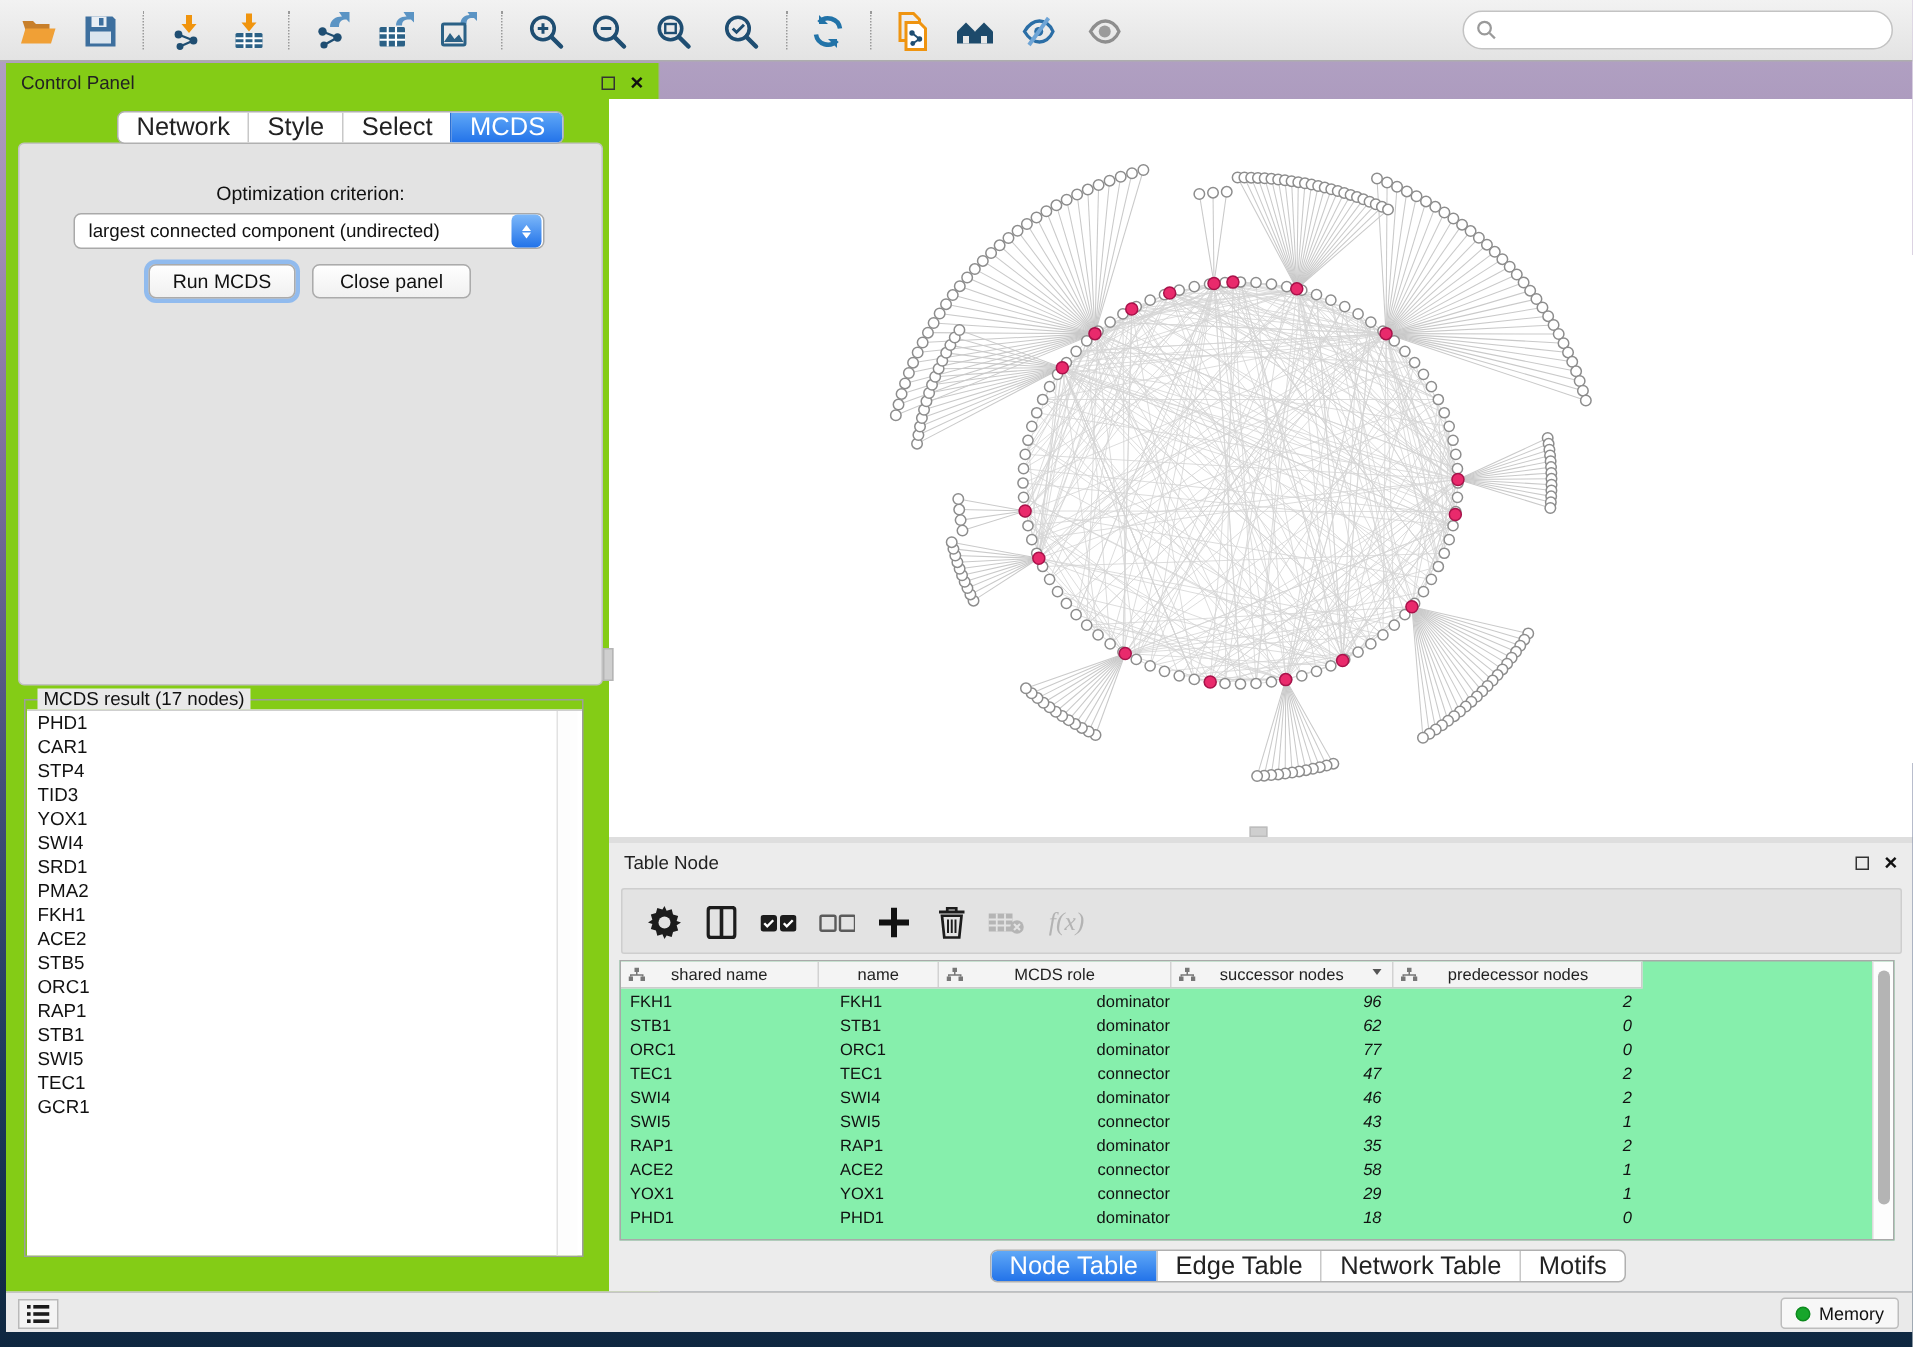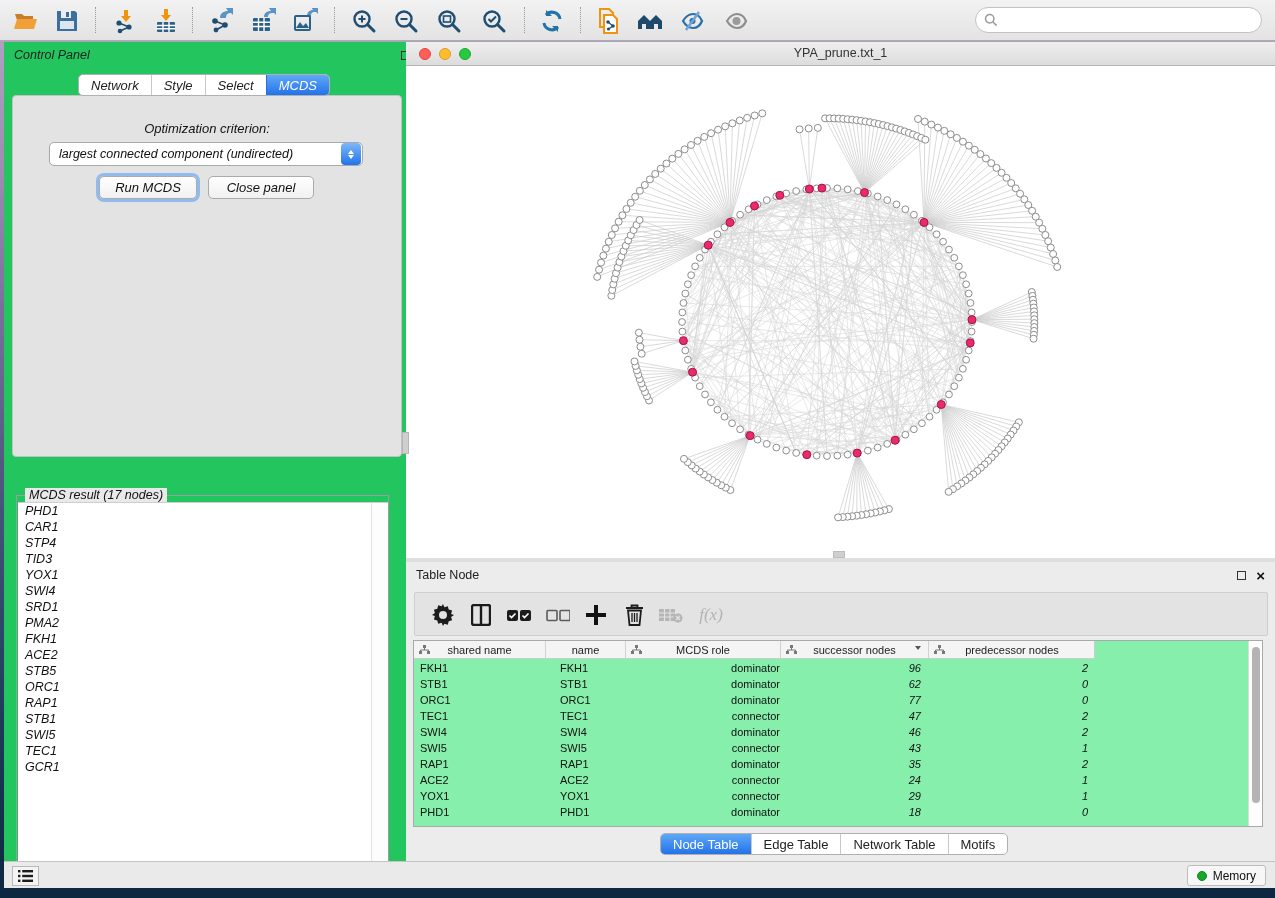--- a/index.html
+++ b/index.html
@@ -15,28 +15,28 @@
   #toolbar { left:0; top:0; width:1275px; height:41px;
     background:linear-gradient(#f2f2f2,#e3e3e3); border-bottom:1px solid #adadad; }
   .tbi { position:absolute; top:7px; width:28px; height:28px; display:flex; align-items:center; justify-content:center; }
   .tbsep { position:absolute; top:7px; height:26px; border-left:1px dotted #9a9a9a; }
   #search-box { position:absolute; left:975px; top:7px; width:287px; height:26px; background:#fff;
     border:1px solid #c3c3c3; border-radius:13px; display:flex; align-items:center; padding-left:8px; }
   #search-box input { border:none; outline:none; flex:1; font-size:12px; background:transparent; margin-left:5px;
     font-family:"Liberation Sans",sans-serif; }
 
   
-  #control-panel { left:4px; top:42px; width:436px; height:820px; background:#22c55e; border-right:1px solid #a8a8a8;font-style:italic; }
+  #control-panel { left:4px; top:42px; width:436px; height:820px; background:#84cc16; border-right:1px solid #a8a8a8; }
   .panel-header { height:26px; display:flex; align-items:center; padding:0 10px; font-size:12.5px; color:#222; }
   .panel-header .sp { flex:1; }
   .float-ic { width:9px; height:9px; border:1.5px solid #333; margin-right:10px; cursor:pointer; }
   .close-ic { font-size:15px; font-weight:700; color:#111; line-height:9px; cursor:pointer; }
 
   .seg { display:flex; border:1px solid #b0b0b0; border-radius:5px; background:#fff; overflow:hidden; height:22px; }
-  .seg > div { display:flex; align-items:center; justify-content:center; font-size:13px; color:#222;
+  .seg > div { display:flex; align-items:center; justify-content:center; font-size:17px; color:#222;
     border-left:1px solid #c8c8c8; cursor:pointer; padding:0 12px; }
   .seg > div:first-child { border-left:none; }
   .seg > div.active { background:linear-gradient(#5fa8f7,#2373e9); color:#fff; border-left-color:#2a6fd4; }
 
   #cp-tabs { position:absolute; left:74px; top:32px; z-index:3; }
   #cp-box { position:absolute; left:8px; top:53px; width:390px; height:362px; background:#e3e3e3;
     border:1px solid #c2c2c2; border-radius:4px; }
   #opt-label { position:absolute; left:0; top:25px; width:100%; text-align:center; font-size:13px; color:#111; }
   #opt-select { position:absolute; left:36px; top:46px; width:314px; height:24px; background:#fff;
     border:1px solid #a9a9a9; border-radius:5px; display:flex; align-items:center; cursor:pointer; }
@@ -46,21 +46,21 @@
   .chev { width:0; height:0; border-left:3.5px solid transparent; border-right:3.5px solid transparent; }
   .chev.up { border-bottom:4px solid #fff; }
   .chev.dn { border-top:4px solid #fff; }
 
   .aqua-btn { position:absolute; top:80px; height:23px; background:linear-gradient(#ffffff,#f0f0f0);
     border:1px solid #ababab; border-radius:5px; font-size:13px; color:#111; display:flex; align-items:center;
     justify-content:center; cursor:pointer; font-family:"Liberation Sans",sans-serif; }
   #run-btn { left:86px; width:98px; box-shadow:0 0 0 3px rgba(90,160,245,.6); }
   #closep-btn { left:195px; width:106px; }
 
-  #mcds-group { position:absolute; left:12px; top:424px; width:373px; height:372px; border:1px solid #9d9d9d;margin-top:29px; }
+  #mcds-group { position:absolute; left:12px; top:424px; width:373px; height:372px; border:1px solid #9d9d9d; }
   #mcds-legend { position:absolute; left:8px; top:-8px; background:#e9e9e9; padding:0 4px; font-size:12.5px; color:#111; }
   #mcds-list { position:absolute; left:1px; top:6px; width:370px; height:364px; background:#fff;
     border-top:1px solid #cfcfcf; overflow:hidden; }
   #mcds-scroll { position:absolute; right:3px; top:0; width:14px; height:100%; border-left:1px solid #e2e2e2; background:#fdfdfd; }
   .mcds-item { font-size:12.5px; line-height:16px; padding-left:7px; color:#111; }
 
   
   #net-titlebar { left:406px; top:42px; width:869px; height:24px;
     background:linear-gradient(#efefef,#dcdcdc); border-bottom:1px solid #b3b3b3; }
   .light { position:absolute; top:6px; width:12px; height:12px; border-radius:50%; cursor:pointer; }
@@ -301,26 +301,20 @@
             <div class="mcds-item">STB1</div>
             <div class="mcds-item">SWI5</div>
             <div class="mcds-item">TEC1</div>
             <div class="mcds-item">GCR1</div>
           </div>
         <div id="mcds-scroll"></div>
       </div>
     </div>
   </div>
 
-  <div id="net-titlebar" class="abs">
-    <span class="light" style="left:13px;background:#ff5f57;border:1px solid #e0443e"></span>
-    <span class="light" style="left:33px;background:#febc2e;border:1px solid #d89e24"></span>
-    <span class="light" style="left:53px;background:#28c840;border:1px solid #1aab29"></span>
-    <div id="net-title">YPA_prune.txt_1</div>
-  </div>
   <div id="net-canvas" class="abs">
     <svg id="network-svg" width="869" height="492">
         <g stroke="#b2b2b2" stroke-width="0.55" opacity="0.55">
           <line x1="302.22295357809617" y1="179.14075752895982" x2="560.1264811741021" y2="218.2478373832484"></line>
           <line x1="302.22295357809617" y1="179.14075752895982" x2="318.4695167279506" y2="161.24769132100266"></line>
           <line x1="302.22295357809617" y1="179.14075752895982" x2="400.3643484503737" y2="388.636073212045"></line>
           <line x1="302.22295357809617" y1="179.14075752895982" x2="542.9817622605212" y2="328.4458695390501"></line>
           <line x1="302.22295357809617" y1="179.14075752895982" x2="390.1780330148184" y2="386.9376800401354"></line>
           <line x1="302.22295357809617" y1="179.14075752895982" x2="530.5836882813675" y2="343.7513383486682"></line>
           <line x1="302.22295357809617" y1="179.14075752895982" x2="562.6862955658181" y2="284.48374880009885"></line>
@@ -1334,21 +1328,21 @@
             <div class="c c0">RAP1</div>
             <div class="c c1">RAP1</div>
             <div class="c c2">dominator</div>
             <div class="c c3">35</div>
             <div class="c c4">2</div>
           </div>
           <div class="trow">
             <div class="c c0">ACE2</div>
             <div class="c c1">ACE2</div>
             <div class="c c2">connector</div>
-            <div class="c c3">24</div>
+            <div class="c c3">58</div>
             <div class="c c4">1</div>
           </div>
           <div class="trow">
             <div class="c c0">YOX1</div>
             <div class="c c1">YOX1</div>
             <div class="c c2">connector</div>
             <div class="c c3">29</div>
             <div class="c c4">1</div>
           </div>
           <div class="trow">

